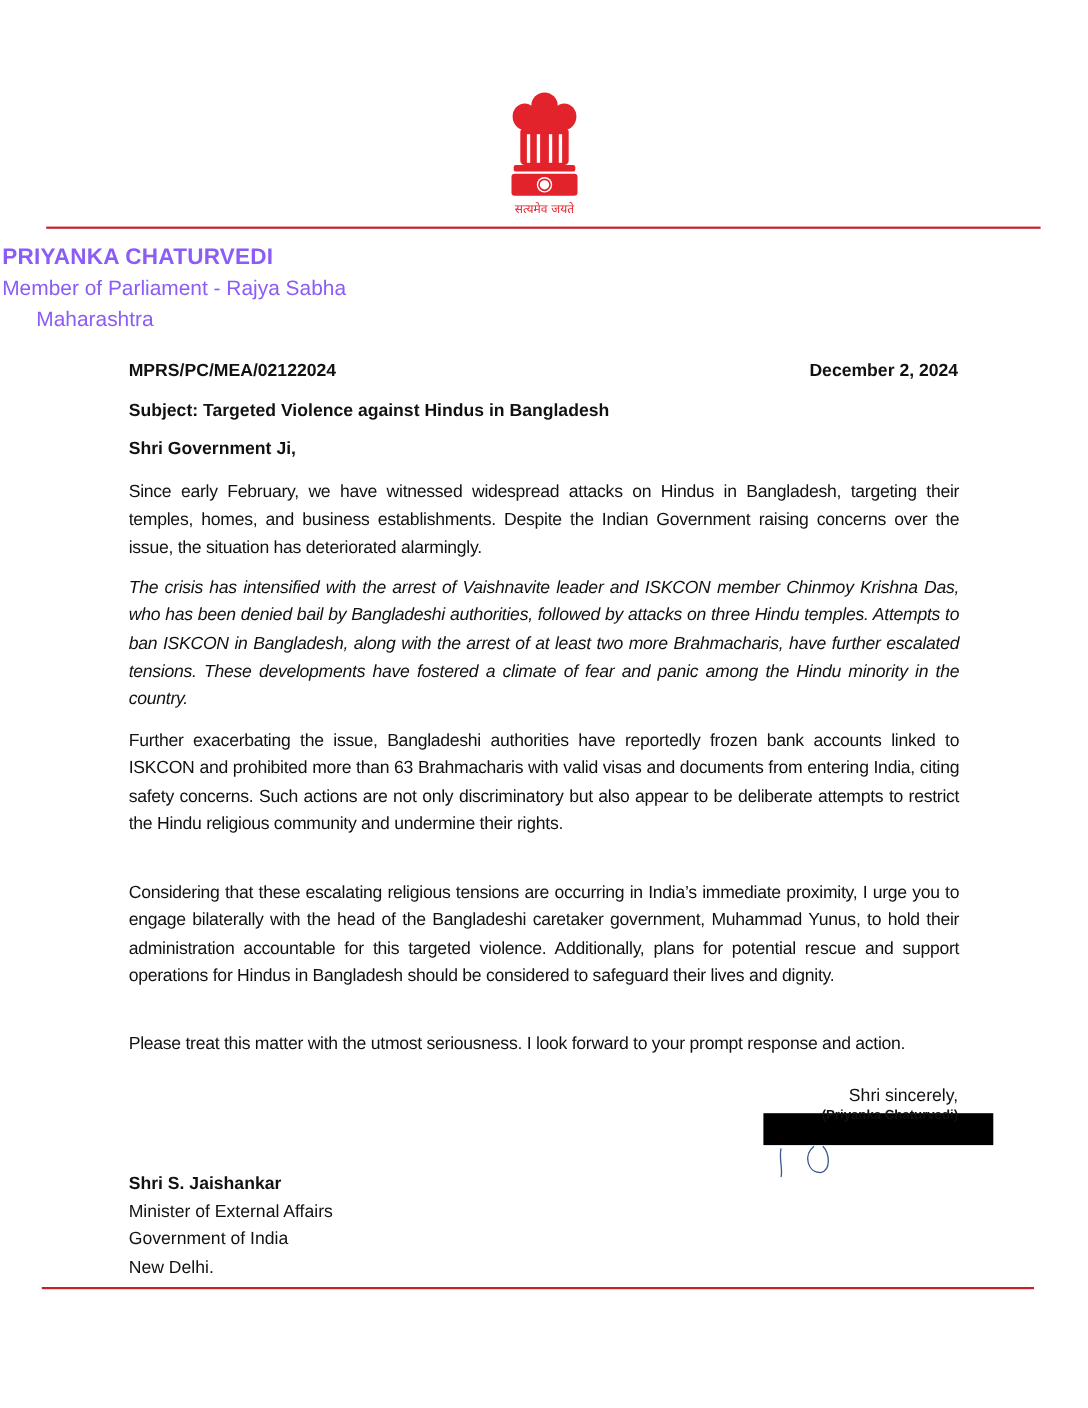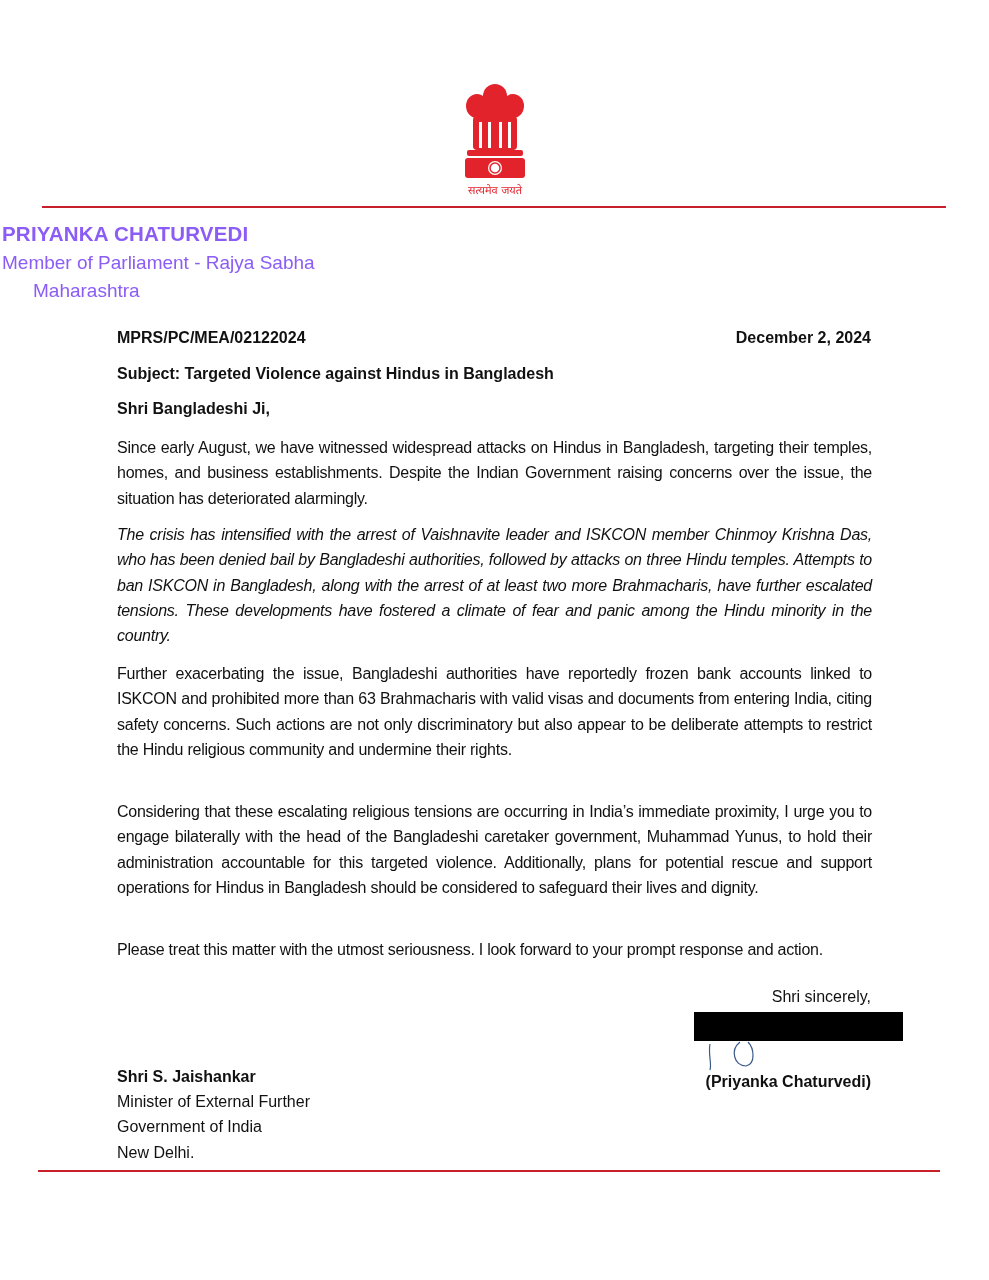--- a/index.html
+++ b/index.html
@@ -19,21 +19,21 @@
   .salutation { position: absolute; left: 117px; top: 400px; font-size: 16px; font-weight: bold; }
   .para { position: absolute; left: 117px; width: 755px; font-size: 16px; line-height: 25.3px;
           text-align: justify; letter-spacing: -0.25px; }
   .p1 { top: 435px; }
   .p2 { top: 522px; font-style: italic; }
   .p3 { top: 661px; }
   .p4 { top: 799px; }
   .p5 { top: 937px; }
   .closing { position: absolute; right: 118px; top: 988px; font-size: 16px; }
   .redaction { position: absolute; left: 694px; top: 1012px; width: 209px; height: 29px; background: #000; }
-  .sig-name { position: absolute; right: 118px; top: 1073px; font-size: 16px; font-weight: bold; }
+  .sig-name { position: absolute; right: 118px; top: 1006px; font-size: 12px; font-weight: bold; }
   .sig-scribble { position: absolute; left: 700px; top: 1036px; width: 80px; height: 36px; }
   .addr { position: absolute; left: 117px; font-size: 16px; }
   .a1 { top: 1068px; font-weight: bold; }
   .a2 { top: 1093px; }
   .a3 { top: 1118px; }
   .a4 { top: 1144px; }
 </style>
 </head>
 <body>
 
@@ -61,33 +61,33 @@
 <div class="rule rule-top"></div>
 
 <div class="head head-name">PRIYANKA CHATURVEDI</div>
 <div class="head head-role">Member of Parliament - Rajya Sabha</div>
 <div class="head head-state">Maharashtra</div>
 
 <div class="ref">MPRS/PC/MEA/02122024</div>
 <div class="date">December 2, 2024</div>
 
 <div class="subject">Subject: Targeted Violence against Hindus in Bangladesh</div>
-<div class="salutation">Shri Bangladeshi Ji,</div>
+<div class="salutation">Shri Government Ji,</div>
 
-<div class="para p1">Since early August, we have witnessed widespread attacks on Hindus in Bangladesh, targeting their temples, homes, and business establishments. Despite the Indian Government raising concerns over the issue, the situation has deteriorated alarmingly.</div>
+<div class="para p1">Since early February, we have witnessed widespread attacks on Hindus in Bangladesh, targeting their temples, homes, and business establishments. Despite the Indian Government raising concerns over the issue, the situation has deteriorated alarmingly.</div>
 <div class="para p2">The crisis has intensified with the arrest of Vaishnavite leader and ISKCON member Chinmoy Krishna Das, who has been denied bail by Bangladeshi authorities, followed by attacks on three Hindu temples. Attempts to ban ISKCON in Bangladesh, along with the arrest of at least two more Brahmacharis, have further escalated tensions. These developments have fostered a climate of fear and panic among the Hindu minority in the country.</div>
 <div class="para p3">Further exacerbating the issue, Bangladeshi authorities have reportedly frozen bank accounts linked to ISKCON and prohibited more than 63 Brahmacharis with valid visas and documents from entering India, citing safety concerns. Such actions are not only discriminatory but also appear to be deliberate attempts to restrict the Hindu religious community and undermine their rights.</div>
 <div class="para p4">Considering that these escalating religious tensions are occurring in India’s immediate proximity, I urge you to engage bilaterally with the head of the Bangladeshi caretaker government, Muhammad Yunus, to hold their administration accountable for this targeted violence. Additionally, plans for potential rescue and support operations for Hindus in Bangladesh should be considered to safeguard their lives and dignity.</div>
 <div class="para p5">Please treat this matter with the utmost seriousness. I look forward to your prompt response and action.</div>
 
 <div class="closing">Shri sincerely,</div>
 <div class="redaction"></div>
 <svg class="sig-scribble" viewBox="0 0 80 36">
   <path d="M10 8 C 8 18, 12 28, 10 34 M 40 6 C 30 14, 34 30, 46 30 C 56 28, 54 12, 48 6" fill="none" stroke="#3a5a8a" stroke-width="1.2"></path>
 </svg>
 <div class="sig-name">(Priyanka Chaturvedi)</div>
 
 <div class="addr a1">Shri S. Jaishankar</div>
-<div class="addr a2">Minister of External Further</div>
+<div class="addr a2">Minister of External Affairs</div>
 <div class="addr a3">Government of India</div>
 <div class="addr a4">New Delhi.</div>
 
 <div class="rule rule-bottom"></div>
 
 </body></html>

